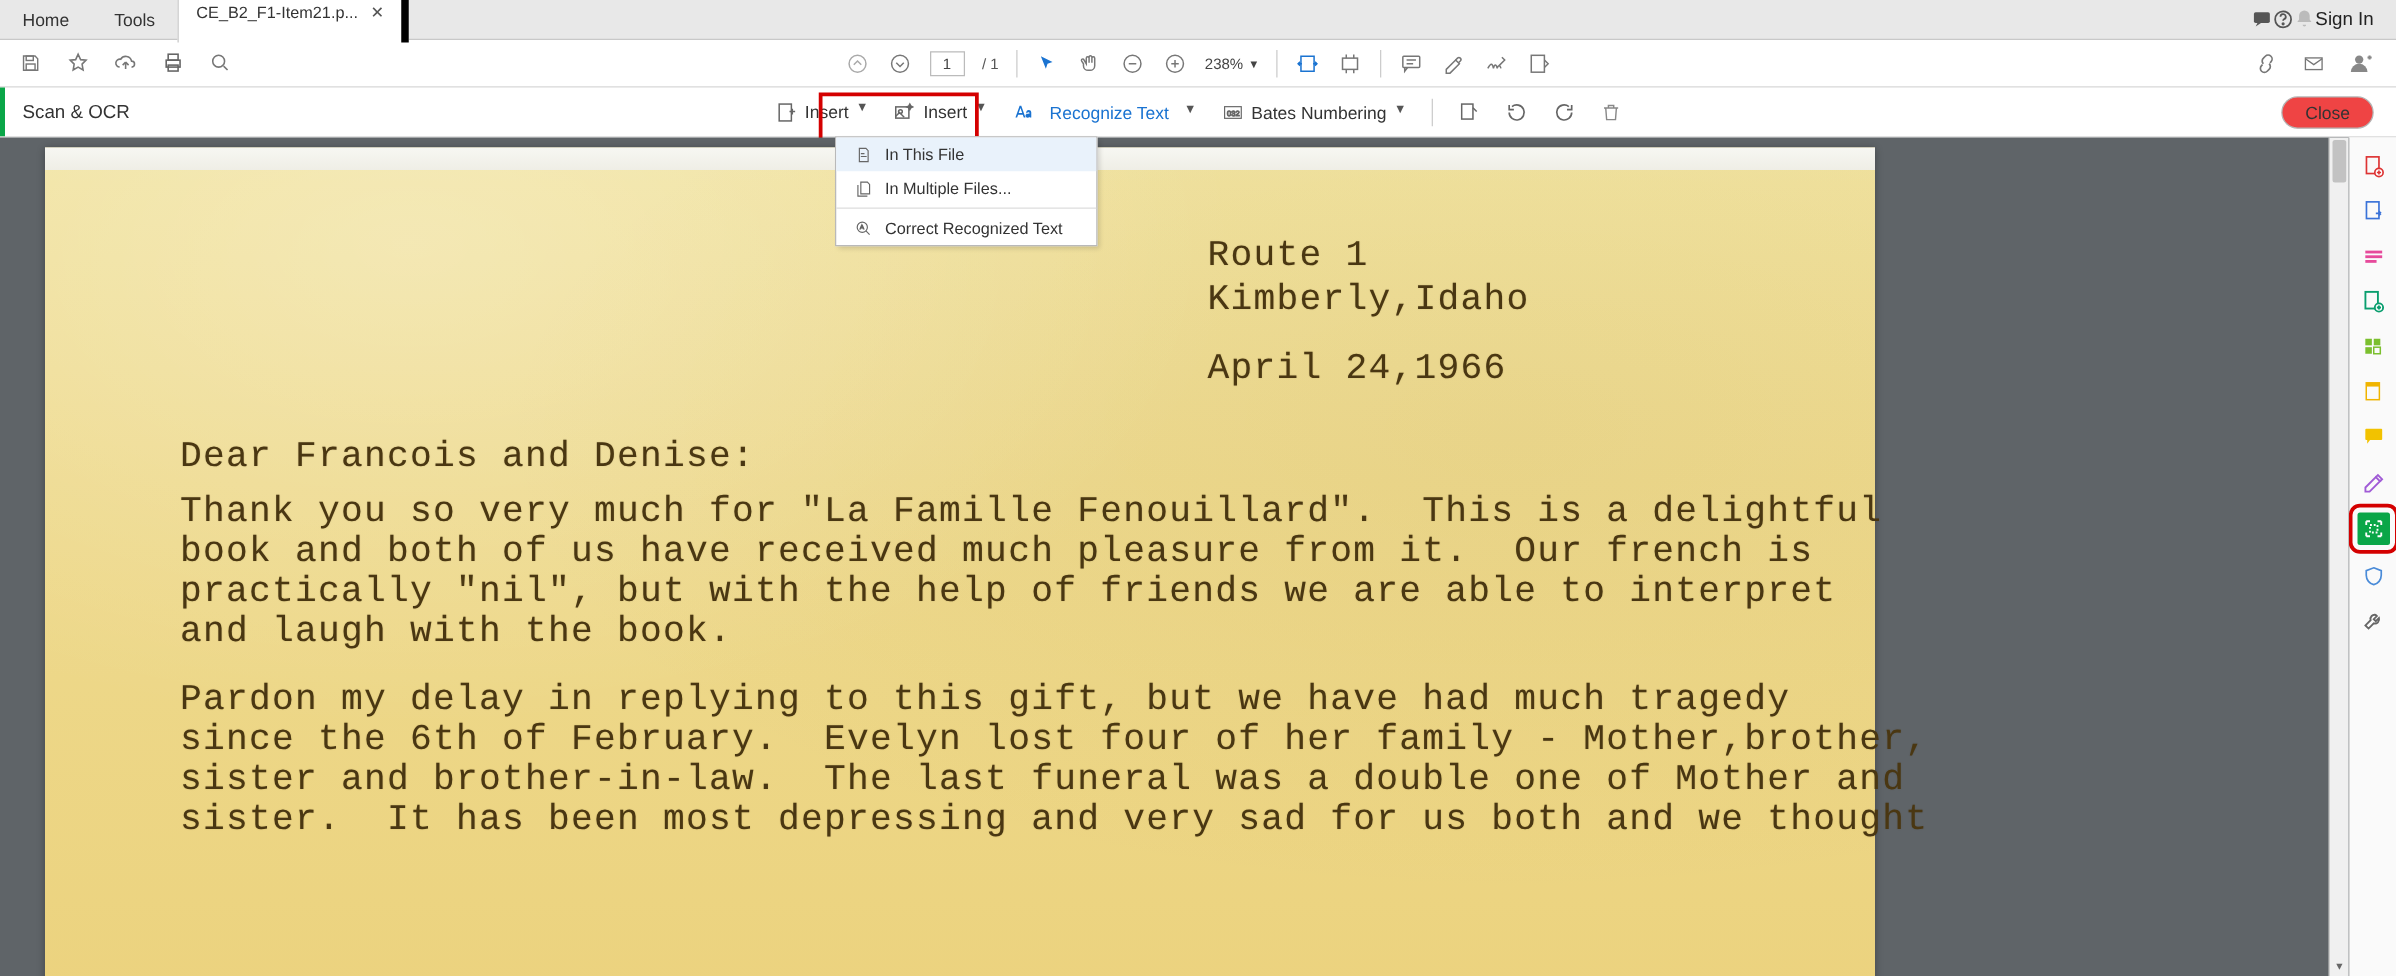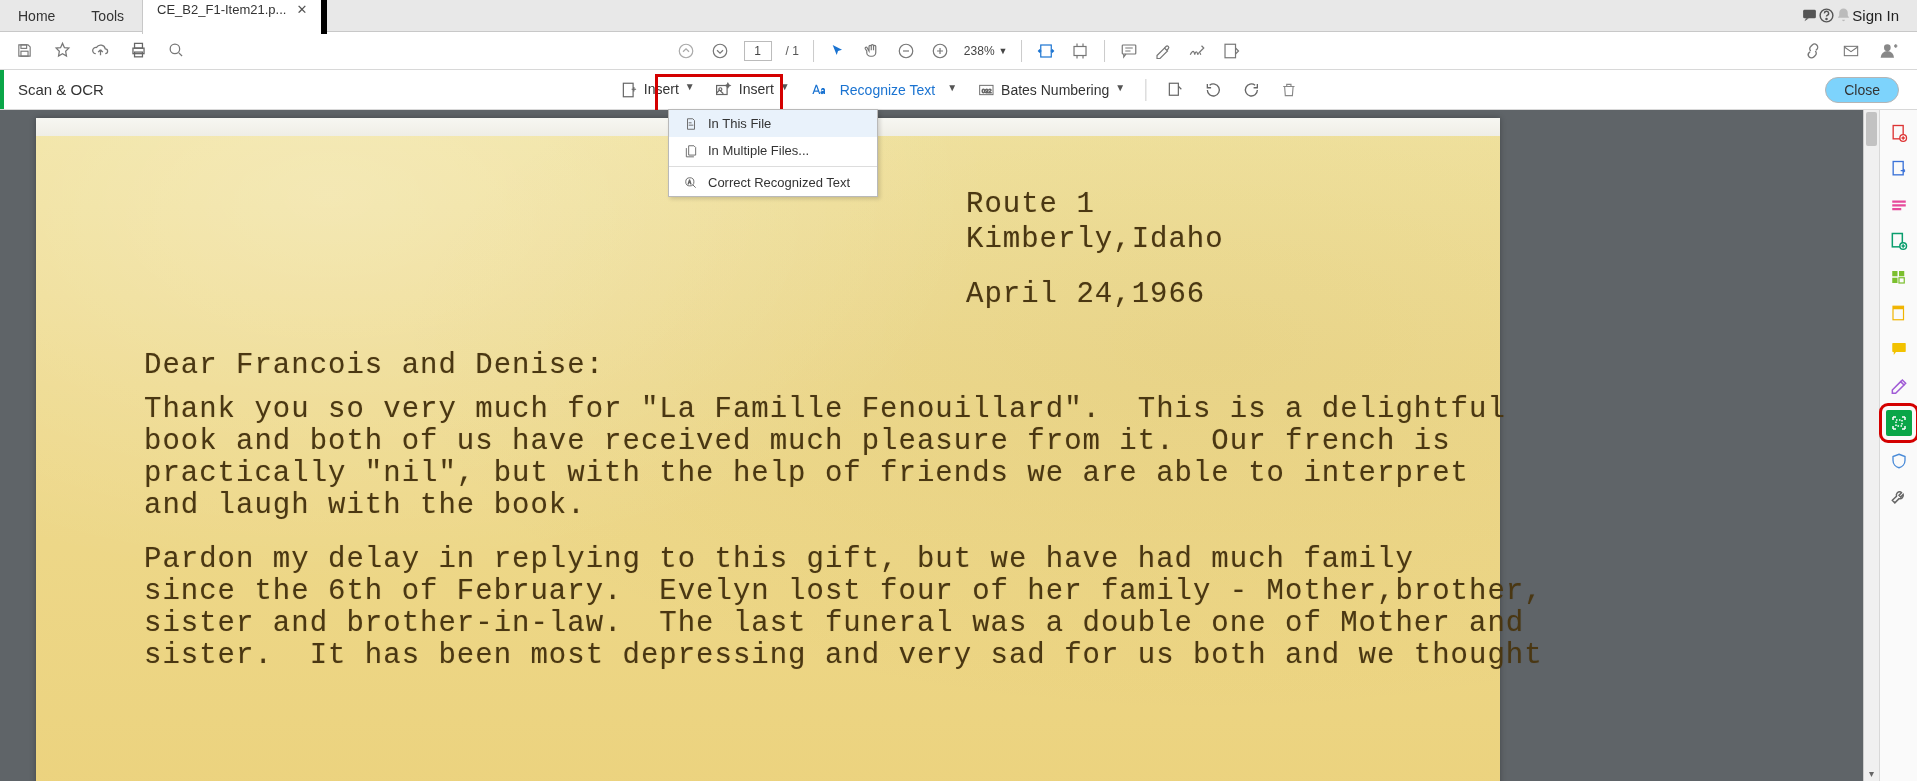--- a/index.html
+++ b/index.html
@@ -28,21 +28,21 @@
 
 
 .subtb { height: 40px; border-bottom: 1px solid #d8d8d8; display: flex; align-items: center; position: relative; }
 .subtb .greenbar { width:4px; height:100%; background:#0aa648; }
 .subtb .title { font-size: 15px; color:#333; padding-left: 14px; }
 .subtb .center { position:absolute; left:50%; transform:translateX(-50%); display:flex; align-items:center; gap: 20px; }
 .subtb .tbtn { display:flex; align-items:flex-start; gap:6px; font-size: 14px; color:#333; cursor:pointer; }
 .subtb .tbtn .caret { font-size:10px; color:#555; }
 .subtb .tbtn.active { color:#1a73d1;gap:12px; }
 .subtb .sep { width:1px; height:22px; background:#ccc; }
-.subtb .closebtn { margin-left:auto; margin-right: 18px; border:1px solid #b5b5b5; border-radius: 14px; padding: 4px 18px; font-size: 14px; color:#333; cursor:pointer; background:#7dd3fc; }
+.subtb .closebtn { margin-left:auto; margin-right: 18px; border:1px solid #b5b5b5; border-radius: 14px; padding: 4px 18px; font-size: 14px; color:#333; cursor:pointer; background:#ef4444; }
 
 
 .red-box-recognize { position:absolute; border:3px solid #d40000; pointer-events:none; }
 
 
 .dropdown { position:absolute; top: 109px; left: 668px; width: 210px; background:#fff; border:1px solid #b9b9b9; box-shadow: 2px 2px 4px rgba(0,0,0,0.15); z-index: 50; }
 .dropdown .item { display:flex; align-items:center; gap:10px; padding: 6px 14px; font-size: 13px; color:#333; cursor:pointer; }
 .dropdown .item.hover { background:#e9f2fb; }
 .dropdown .item .mi { width:15px; height:15px; display:flex; align-items:center; justify-content:center; color:#666; }
 .dropdown .divider { height:1px; background:#ddd; margin: 2px 0; }
@@ -422,21 +422,21 @@
   <div class="page">
     <div class="topstrip"></div>
     <div class="type" style="left:930px; top:70px;">Route 1</div>
     <div class="type" style="left:930px; top:105px;">Kimberly,Idaho</div>
     <div class="type" style="left:930px; top:160px;">April 24,1966</div>
     <div class="type" style="left:108px; top:231px;">Dear Francois and Denise:</div>
     <div class="type" style="left:108px; top:275px;">Thank you so very much for "La Famille Fenouillard".  This is a delightful</div>
     <div class="type" style="left:108px; top:307px;">book and both of us have received much pleasure from it.  Our french is</div>
     <div class="type" style="left:108px; top:339px;">practically "nil", but with the help of friends we are able to interpret</div>
     <div class="type" style="left:108px; top:371px;">and laugh with the book.</div>
-    <div class="type" style="left:108px; top:425px;">Pardon my delay in replying to this gift, but we have had much family</div>
+    <div class="type" style="left:108px; top:425px;">Pardon my delay in replying to this gift, but we have had much tragedy</div>
     <div class="type" style="left:108px; top:457px;">since the 6th of February.  Evelyn lost four of her family - Mother,brother,</div>
     <div class="type" style="left:108px; top:489px;">sister and brother-in-law.  The last funeral was a double one of Mother and</div>
     <div class="type" style="left:108px; top:521px;">sister.  It has been most depressing and very sad for us both and we thought</div>
   </div>
   <div class="scrollbar">
     <div class="thumb"></div>
     <div class="arrow dn">▾</div>
   </div>
 </div>
 

